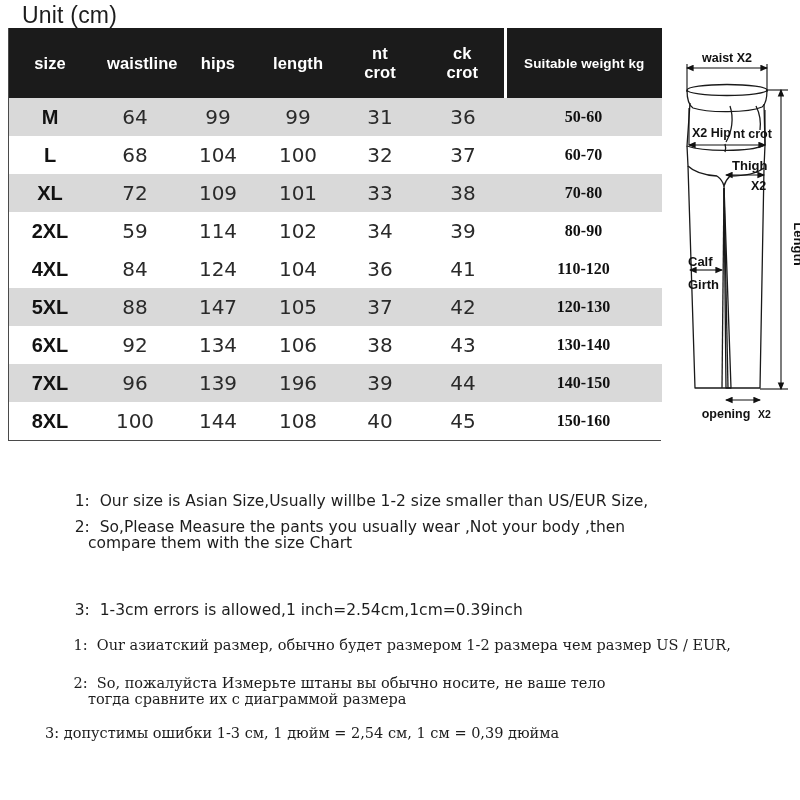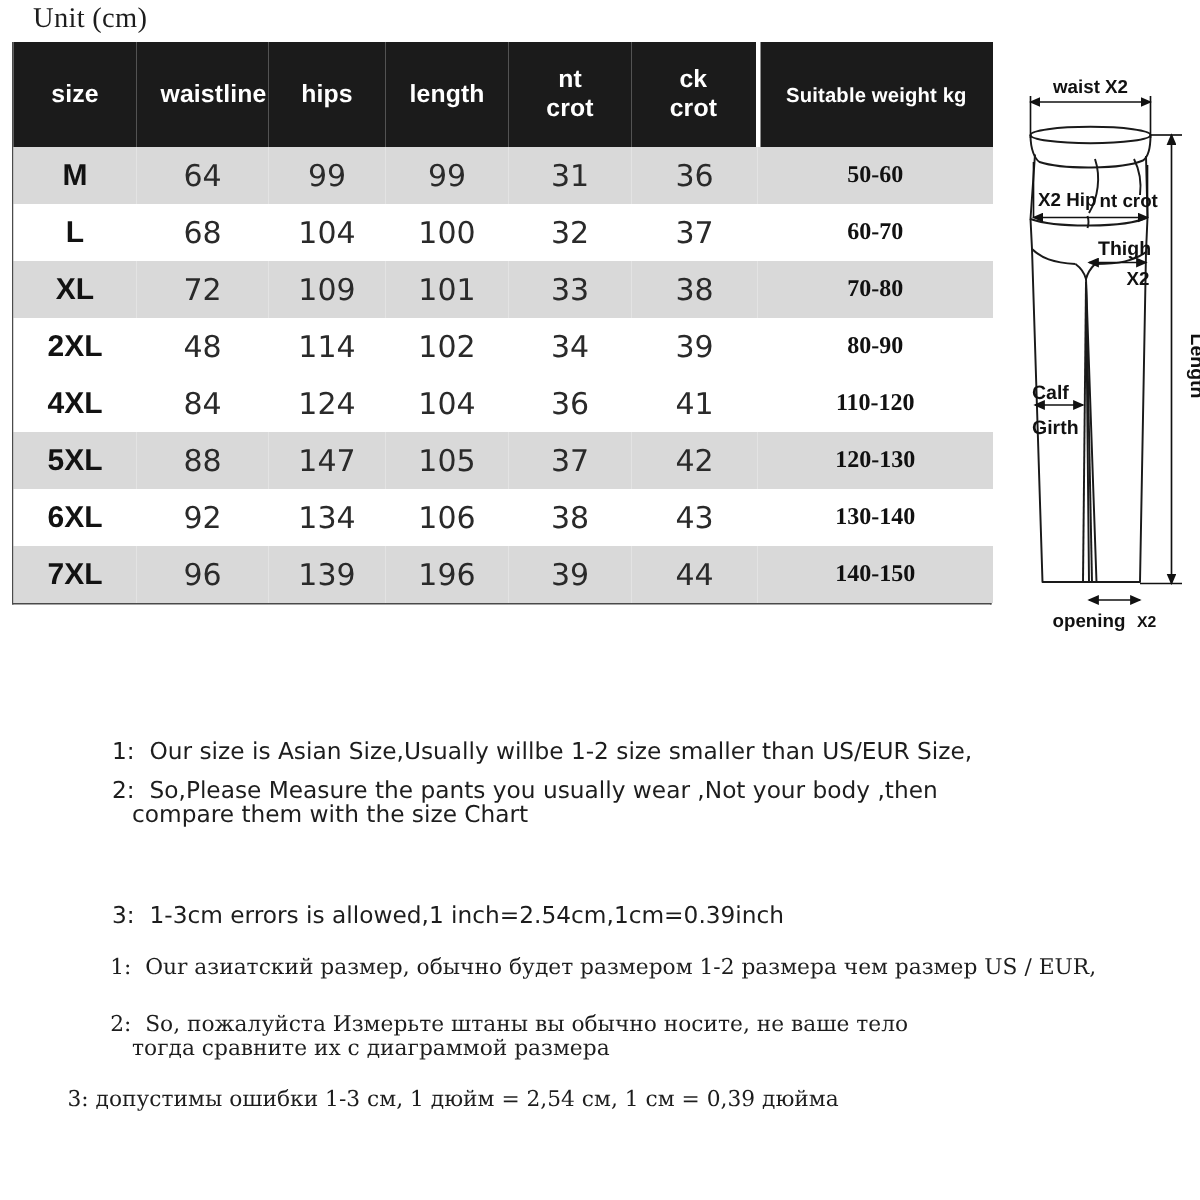--- a/index.html
+++ b/index.html
@@ -15,22 +15,22 @@
     font-family: "Liberation Sans", sans-serif;
     color: #1a1a1a;
     -webkit-font-smoothing: antialiased;
   }
 
   
   #unit-title {
     position: absolute;
     left: 22px;
     top: 2px;
-    font-size: 19px;
-    font-family: Liberation Serif, serif;
+    font-size: 23px;
+    font-family: Liberation Sans, sans-serif;
     color: #1d1d1d;
     letter-spacing: 0.2px;
   }
 
   
   #size-table-wrap {
     position: absolute;
     left: 8px;
     top: 28px;
     width: 653px;
@@ -191,21 +191,21 @@
         <td class="size-cell">XL</td>
         <td>72</td>
         <td>109</td>
         <td>101</td>
         <td>33</td>
         <td>38</td>
         <td class="wt-cell">70-80</td>
       </tr>
       <tr class="row-white">
         <td class="size-cell">2XL</td>
-        <td>48</td>
+        <td>59</td>
         <td>114</td>
         <td>102</td>
         <td>34</td>
         <td>39</td>
         <td class="wt-cell">80-90</td>
       </tr>
       <tr class="row-white">
         <td class="size-cell">4XL</td>
         <td>84</td>
         <td>124</td>
@@ -233,20 +233,29 @@
         <td class="wt-cell">130-140</td>
       </tr>
       <tr class="row-gray">
         <td class="size-cell">7XL</td>
         <td>96</td>
         <td>139</td>
         <td>196</td>
         <td>39</td>
         <td>44</td>
         <td class="wt-cell">140-150</td>
+      </tr>
+      <tr class="row-white">
+        <td class="size-cell">8XL</td>
+        <td>100</td>
+        <td>144</td>
+        <td>108</td>
+        <td>40</td>
+        <td>45</td>
+        <td class="wt-cell">150-160</td>
       </tr>
     </tbody>
   </table>
 </div>
 
 <div id="pants-diagram">
   <svg width="132" height="380" viewBox="0 0 132 380" xmlns="http://www.w3.org/2000/svg">
     <defs>
       <marker id="ah" markerWidth="7" markerHeight="7" refX="6" refY="3" orient="auto">
         <path d="M0,0 L7,3 L0,6 z" fill="#111"></path>

